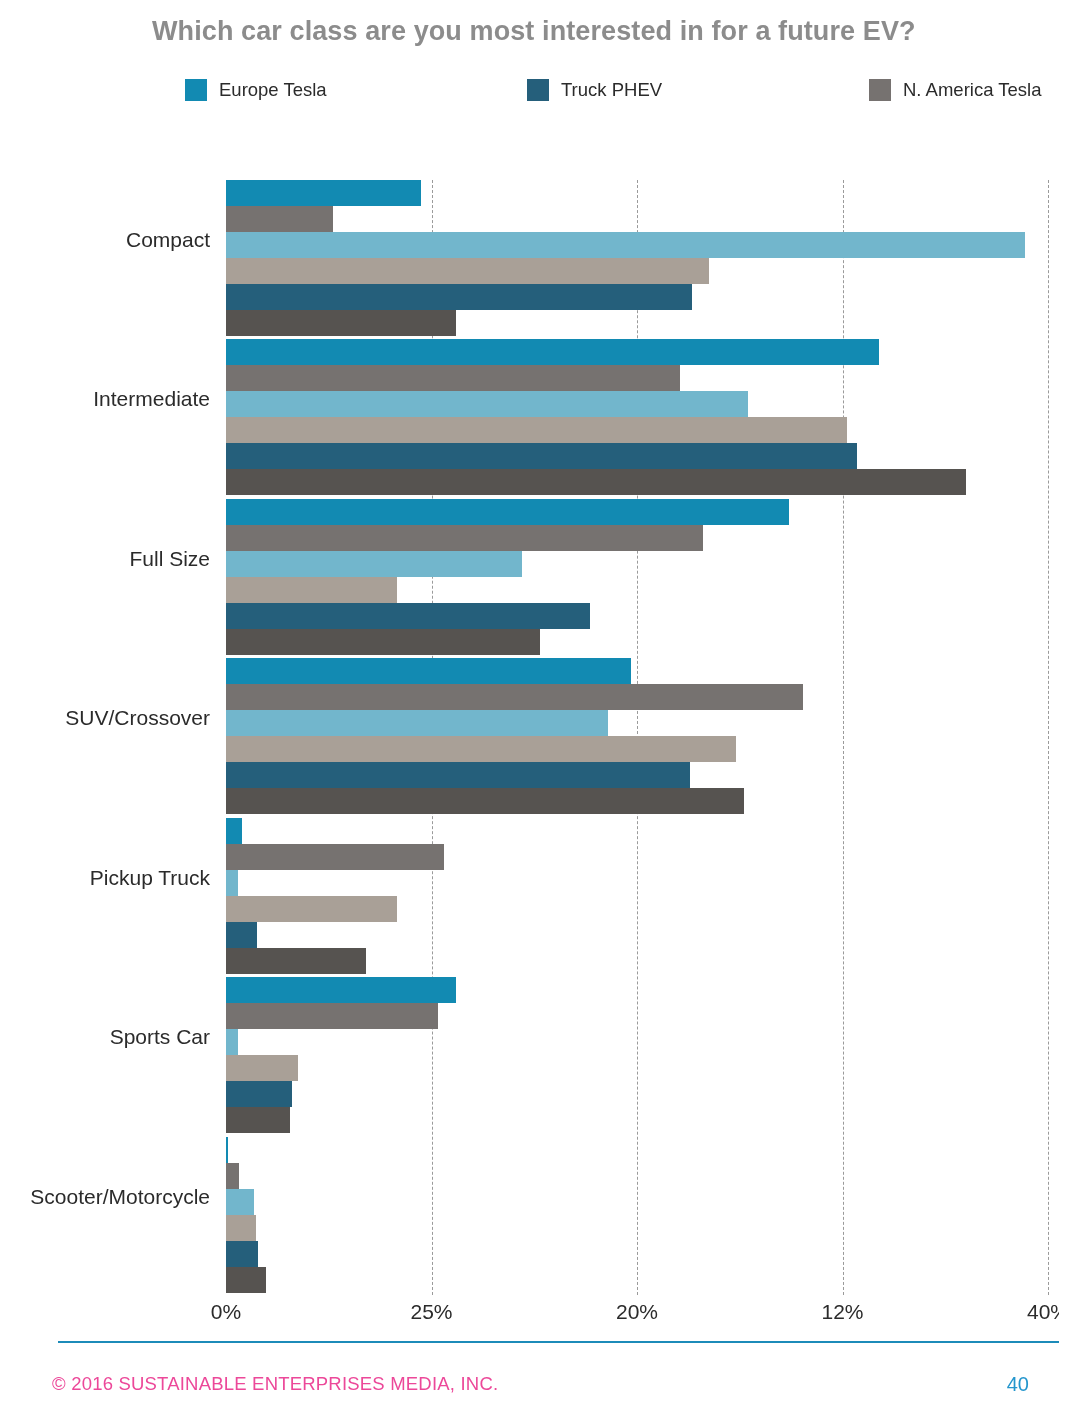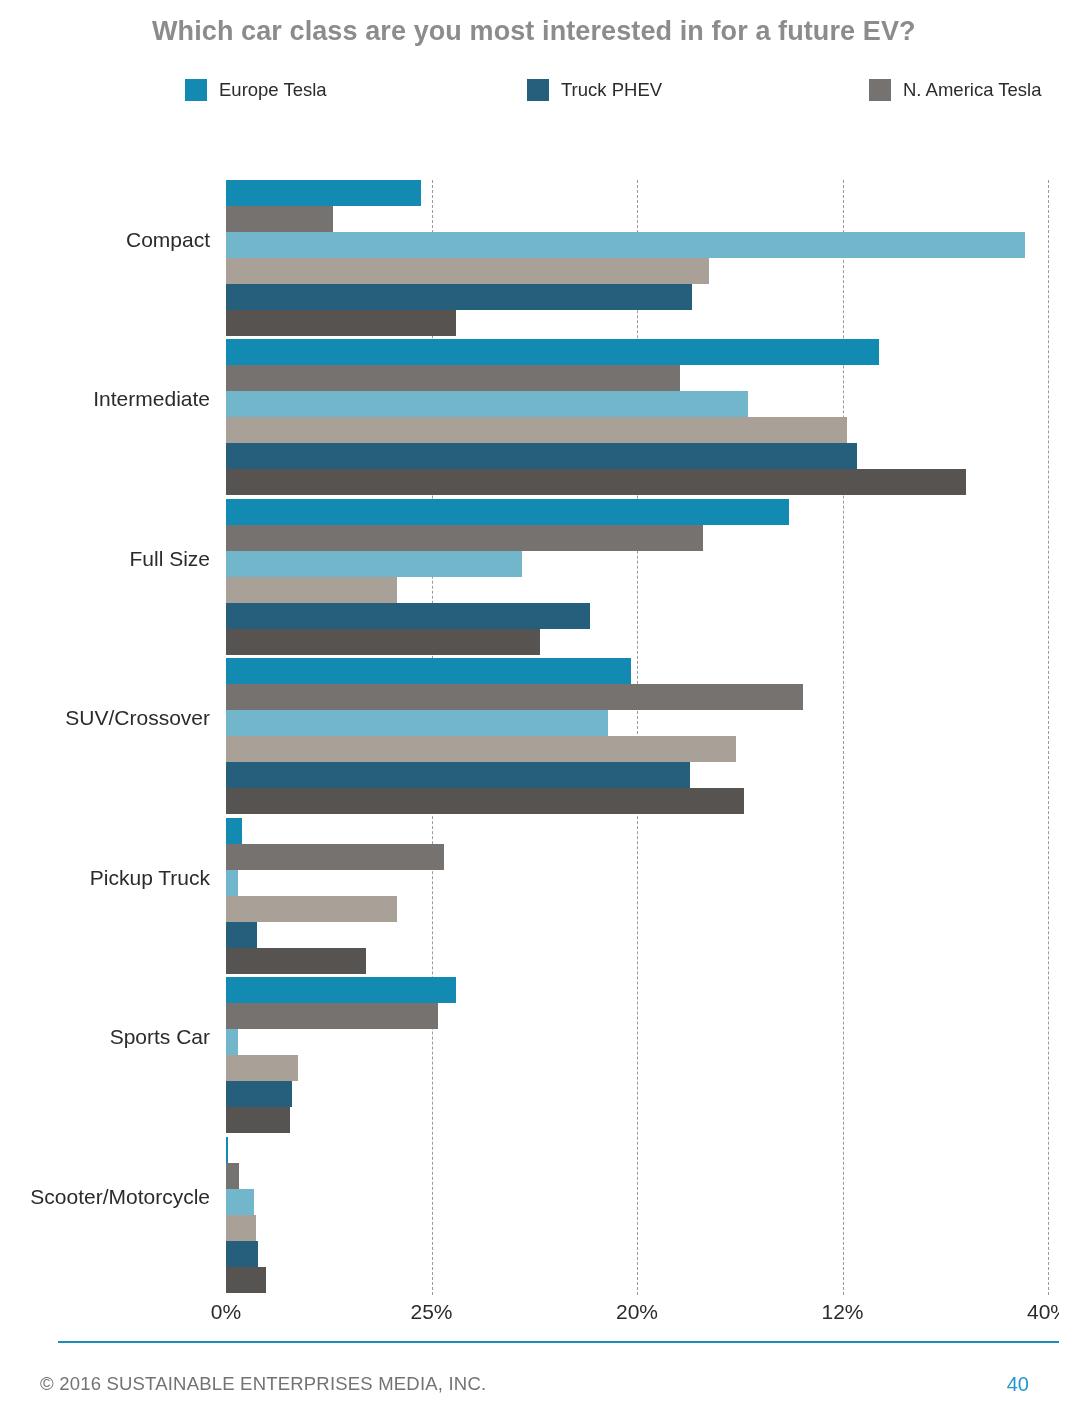--- a/index.html
+++ b/index.html
@@ -125,24 +125,24 @@
     top: 0;
     transform: translateX(-50%);
     font-size: 21px;
     color: #2b2b2b;
     white-space: nowrap;
   }
 
   
   #footer-copyright {
     position: absolute;
-    left: 40px;
+    left: 52px;
     top: 1373px;
     font-size: 18.5px;
-    color: #737373;
+    color: #ec4899;
     letter-spacing: 0.2px;
     white-space: nowrap;
   }
   #footer-pagenum {
     position: absolute;
     right: 30px;
     top: 1373px;
     font-size: 20px;
     color: #2496cd;
     white-space: nowrap;

